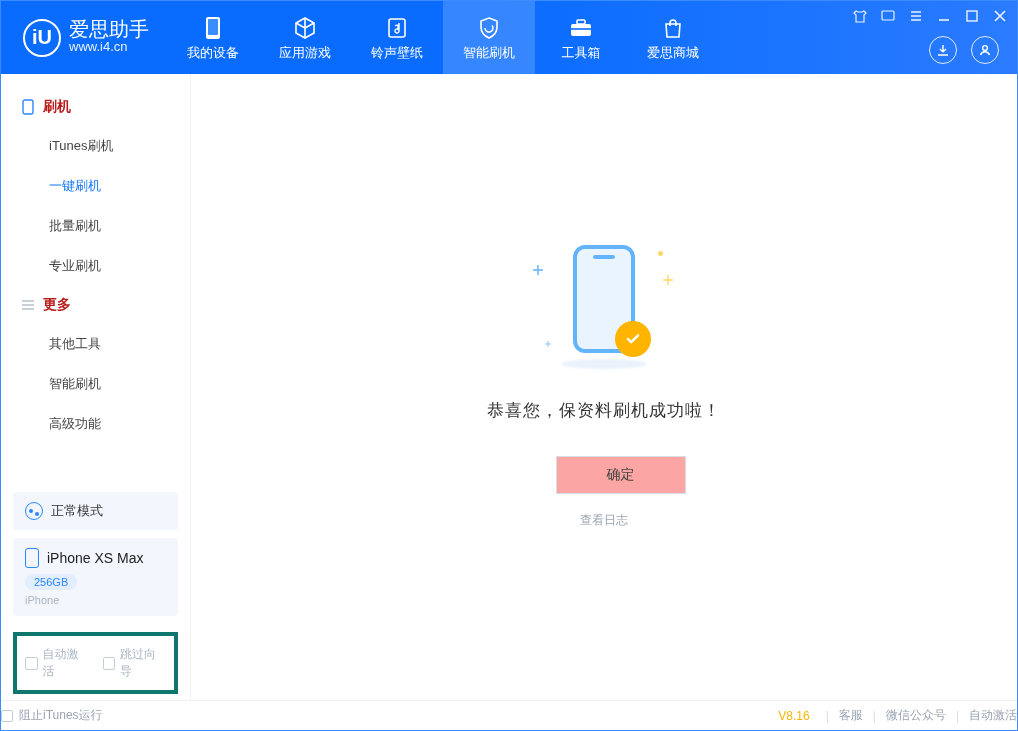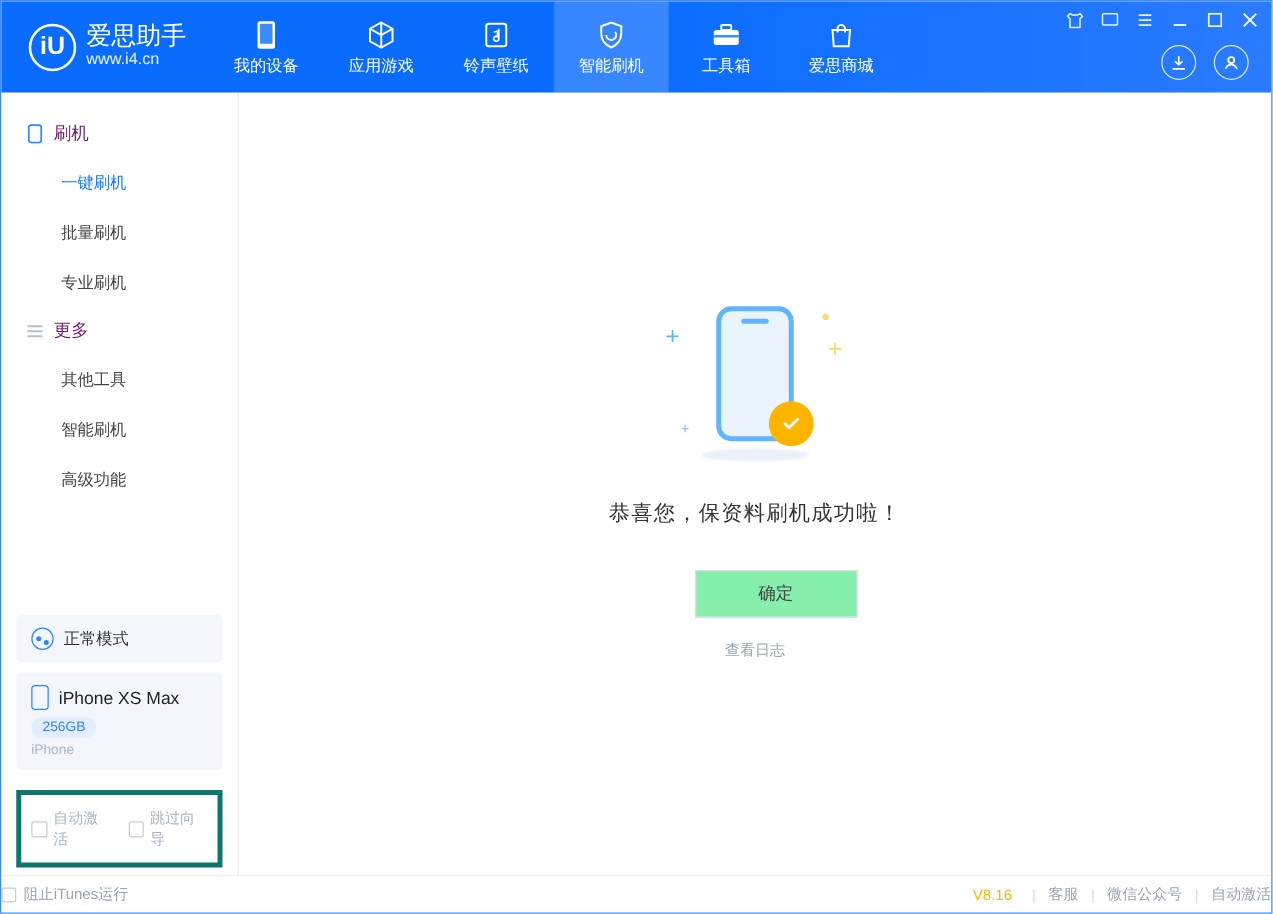--- a/index.html
+++ b/index.html
@@ -16,21 +16,21 @@
 .nav-tab.active { background: rgba(255,255,255,0.18); }
 .nav-tab .icon { height: 28px; display: flex; align-items: center; justify-content: center; margin-bottom: 2px; }
 .win-controls { position: absolute; right: 8px; top: 6px; display: flex; gap: 10px; align-items: center; }
 .win-controls span { width: 18px; height: 18px; display: flex; align-items: center; justify-content: center; cursor: pointer; opacity: .9; font-size: 14px; }
 .header-right-circles { position: absolute; right: 18px; bottom: 10px; display: flex; gap: 14px; }
 .header-right-circles .c { width: 28px; height: 28px; border: 1.6px solid rgba(255,255,255,.85); border-radius: 50%; display: flex; align-items: center; justify-content: center; cursor: pointer; }
 
 
 .body { display: flex; height: calc(100% - 73px - 30px); }
 .sidebar { width: 190px; border-right: 1px solid #eef0f3; display: flex; flex-direction: column; padding-top: 14px; }
-.side-group-hdr { display: flex; align-items: center; gap: 8px; padding: 10px 20px; color: #701a75; font-size: 14px; font-weight: 400; }
+.side-group-hdr { display: flex; align-items: center; gap: 8px; padding: 10px 20px; color: #b91c1c; font-size: 14px; font-weight: 700; }
 .side-group-hdr .icon { width: 14px; height: 14px; display: flex; align-items: center; justify-content: center; }
 .side-item { padding: 11px 20px 11px 48px; font-size: 13px; color: #444; cursor: pointer; }
 .side-item.active { color: #1677ff; }
 
 .sidebar-spacer { flex: 1; }
 .status-card { margin: 8px 12px; background: #f3f7fd; border-radius: 4px; padding: 10px 12px; display: flex; align-items: center; gap: 8px; font-size: 13px; color: #333; }
 .status-card .dot-icon { width: 18px; height: 18px; border: 1.4px solid #2b86ff; border-radius: 50%; position: relative; }
 .status-card .dot-icon::before, .status-card .dot-icon::after { content: ""; position: absolute; width: 4px; height: 4px; background: #2b86ff; border-radius: 50%; }
 .status-card .dot-icon::before { left: 3px; top: 6px; }
 .status-card .dot-icon::after { right: 3px; bottom: 3px; }
@@ -53,21 +53,21 @@
 .phone-shadow { position: absolute; left: 2px; bottom: -4px; width: 86px; height: 10px; background: #eaf1fb; border-radius: 50%; filter: blur(1px); }
 .check-badge { position: absolute; right: -2px; bottom: 8px; width: 36px; height: 36px; background: #ffb400; border-radius: 50%; display: flex; align-items: center; justify-content: center; }
 .spark { position: absolute; width: 10px; height: 10px; }
 .spark svg { width: 100%; height: 100%; }
 .s1 { left: -26px; top: 16px; }
 .s2 { right: -24px; top: 26px; }
 .s3 { left: -14px; bottom: 26px; width: 6px; height: 6px; }
 .s4 { right: -14px; top: 6px; width: 5px; height: 5px; background: #ffd766; border-radius: 50%; }
 
 .success-text { font-size: 17px; letter-spacing: 1px; color: #333; margin-bottom: 34px; }
-.ok-btn { width: 130px; height: 38px; border: 1px solid #d8dde4; background: #86efac; font-size: 14px; color: #444; cursor: pointer; margin-bottom: 18px; margin-left: 33px; }
+.ok-btn { width: 130px; height: 38px; border: 1px solid #d8dde4; background: #fca5a5; font-size: 14px; color: #444; cursor: pointer; margin-bottom: 18px; margin-left: 33px; }
 .log-link { font-size: 12px; color: #9aa4b3; cursor: pointer; }
 
 
 .footer { height: 30px; border-top: 1px solid #eef0f3; display: flex; align-items: center; padding: 0 0; font-size: 12px; color: #9aa4b3; }
 .footer .f-left { display: flex; align-items: center; gap: 6px; }
 .footer .f-chk { width: 12px; height: 12px; border: 1px solid #c5ccd6; border-radius: 2px; }
 .footer .f-right { margin-left: auto; display: flex; align-items: center; gap: 10px; }
 .footer .sep { color: #d8dde4; }
 .footer .ver { color: #ffb400; margin-right: 6px; }
 .footer .f-link { cursor: pointer; }
@@ -192,20 +192,21 @@
 <div class="body">
   <div class="sidebar">
     <div class="side-group-hdr">
       <span class="icon">
           <svg width="12" height="16" viewBox="0 0 12 16">
             <rect x="1" y="1" width="10" height="14" rx="2" fill="none" stroke="#2b86ff" stroke-width="1.4"></rect>
           </svg>
         </span>
       <span>刷机</span>
     </div>
+    <div class="side-item">iTunes刷机</div>
     <div class="side-item active">一键刷机</div>
     <div class="side-item">批量刷机</div>
     <div class="side-item">专业刷机</div>
 
     <div class="side-group-hdr">
       <span class="icon">
           <svg width="14" height="12" viewBox="0 0 14 12">
             <path d="M1 2h12M1 6h12M1 10h12" stroke="#b8c0cc" stroke-width="1.6"></path>
           </svg>
         </span>

